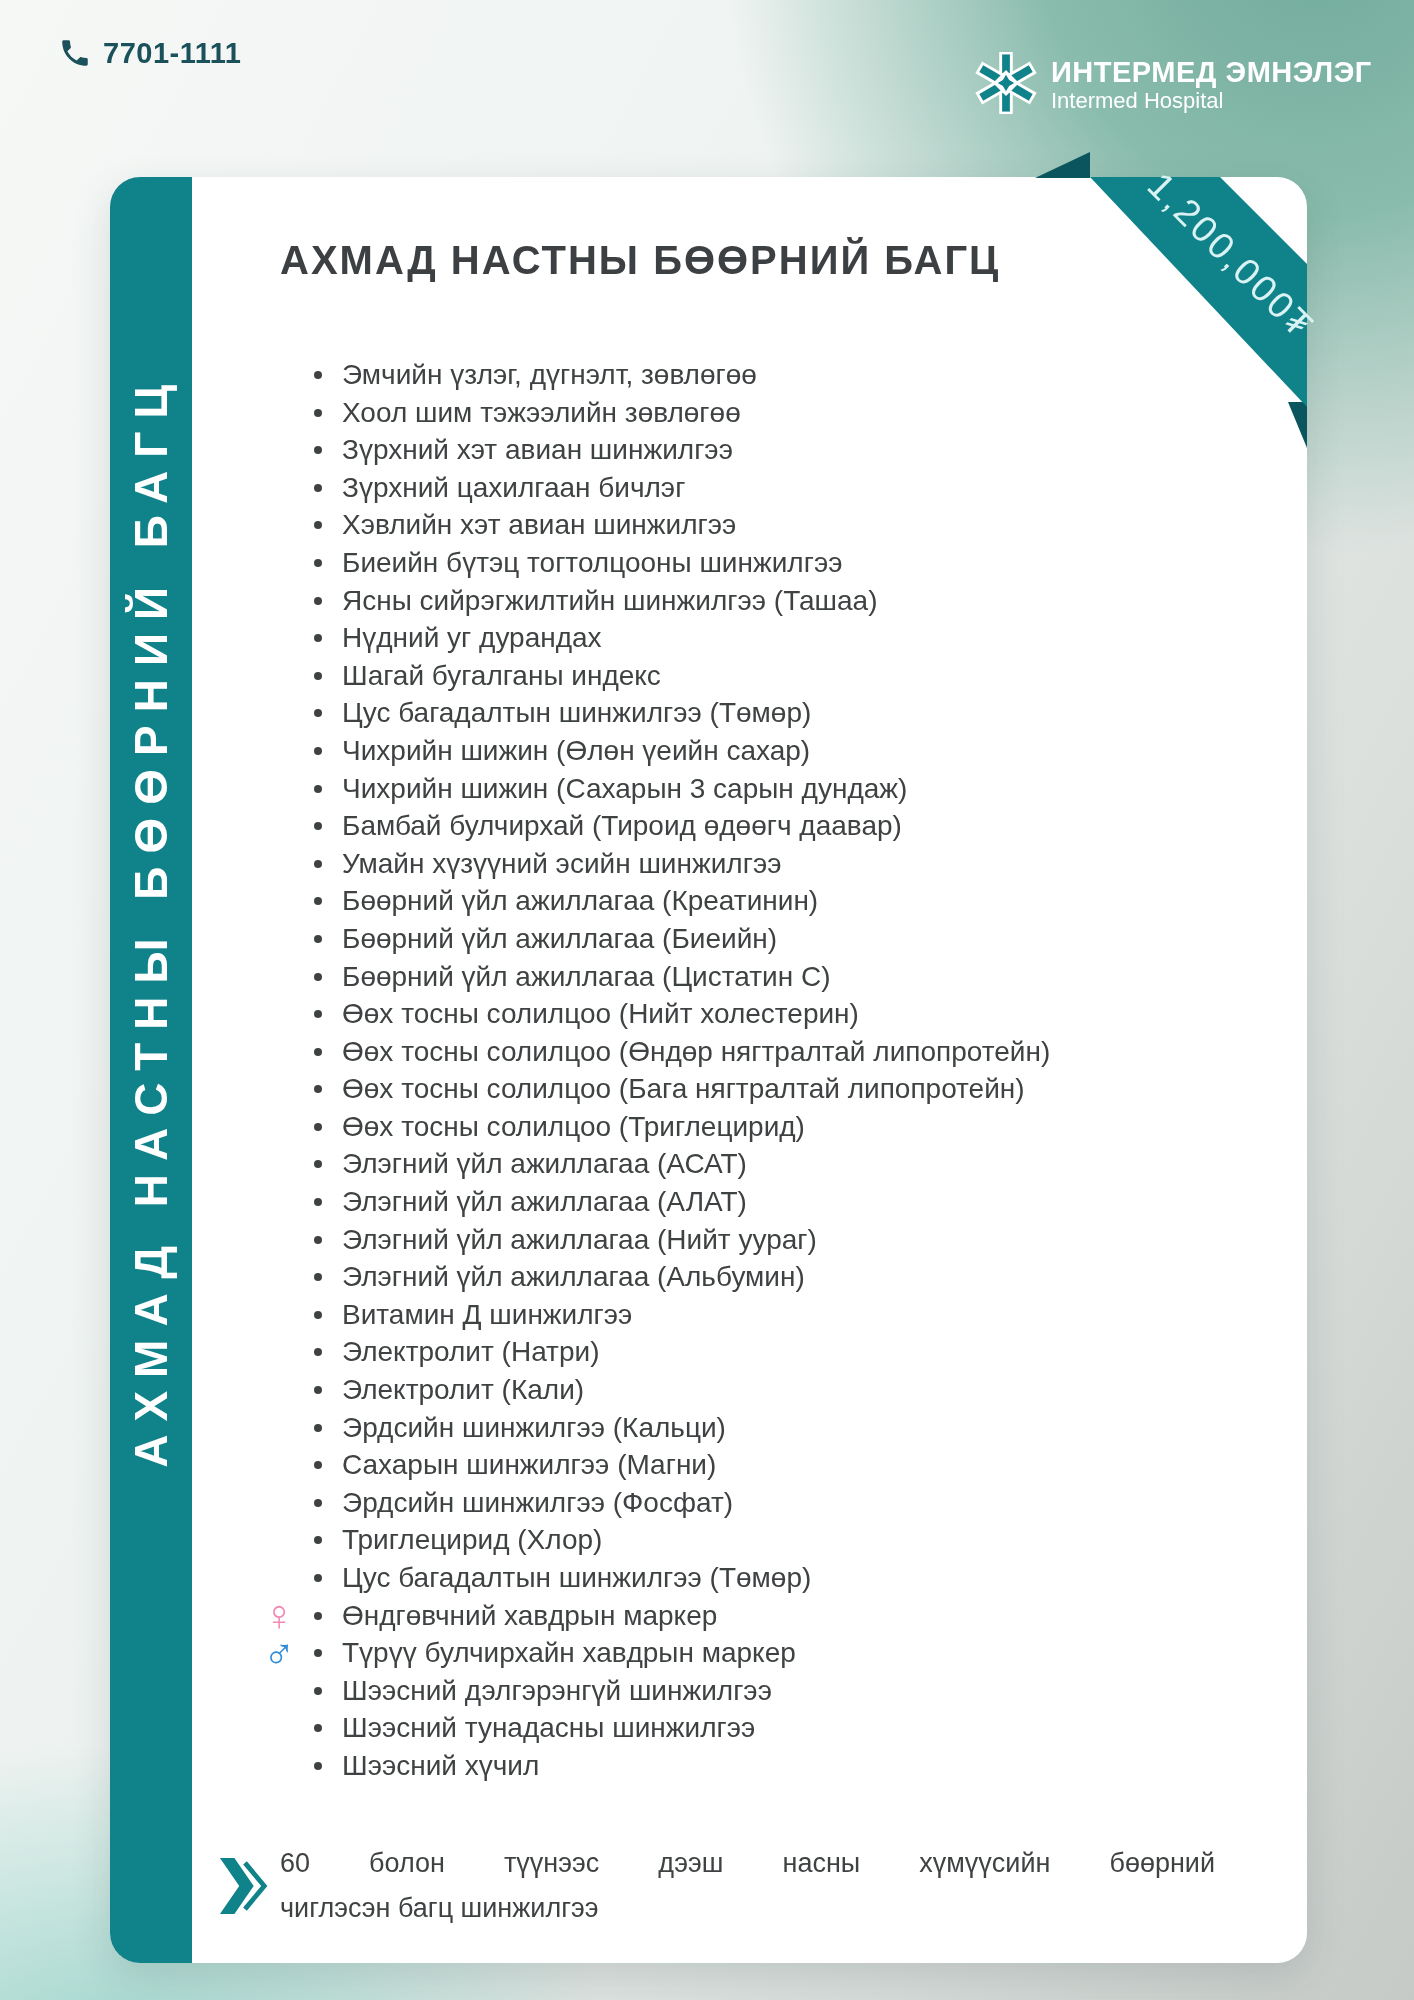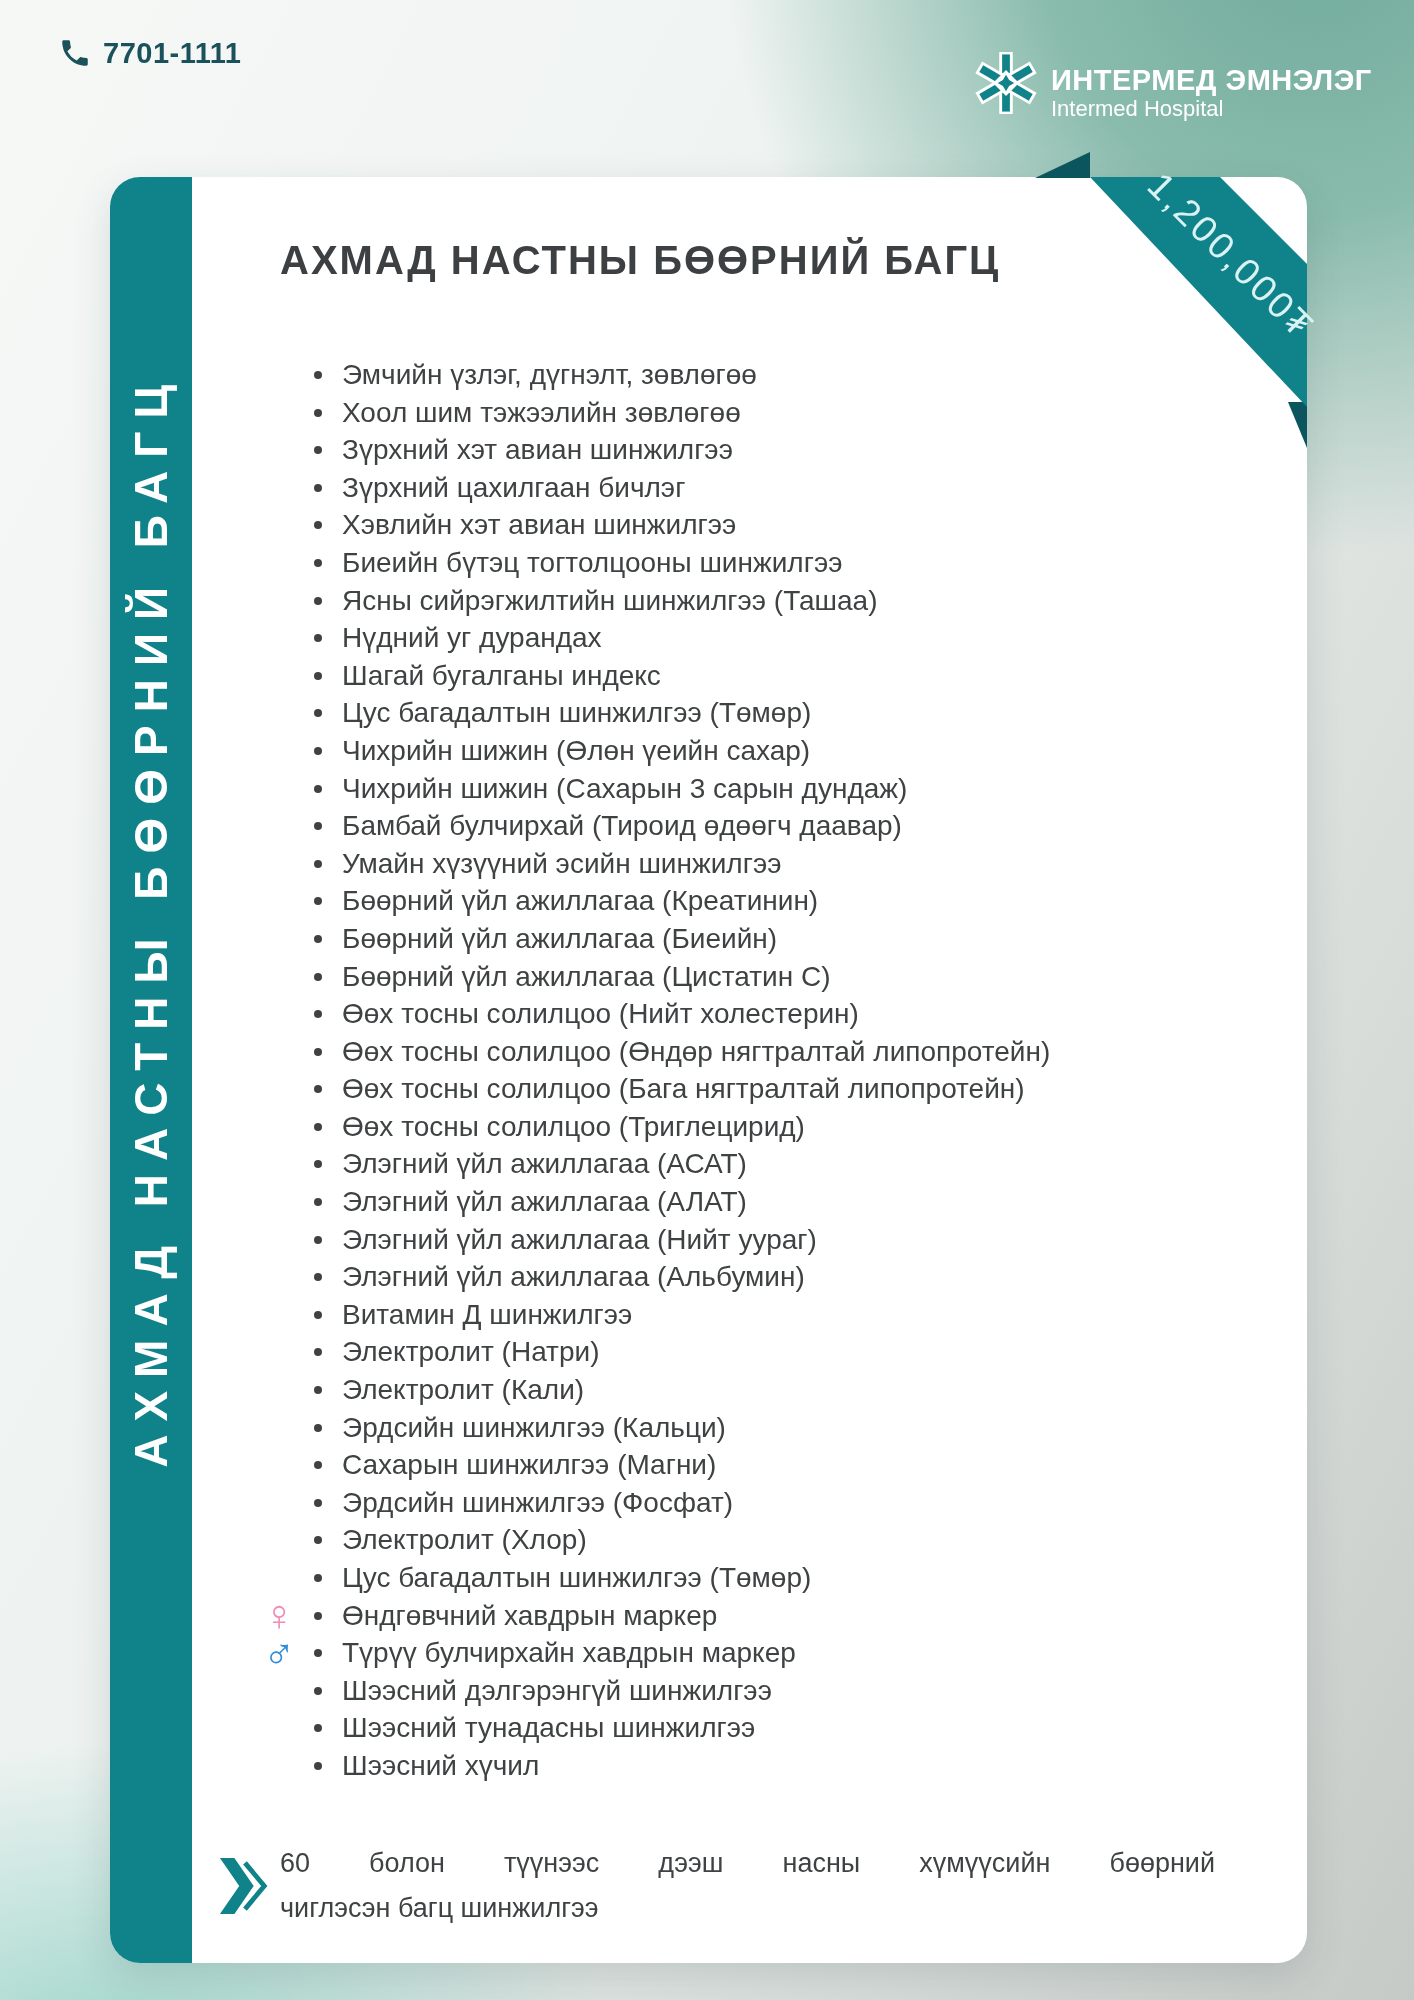--- a/index.html
+++ b/index.html
@@ -10,21 +10,21 @@
       radial-gradient(ellipse 58% 44% at 93% -4%, #6fa99a 0%, #8abcad 34%, rgba(150,195,184,0) 72%),
       radial-gradient(ellipse 55% 26% at 8% 104%, rgba(140,208,196,.85) 0%, rgba(140,208,196,0) 65%),
       linear-gradient(118deg, #f6f8f6 0%, #edf2f0 42%, #d7dcd9 78%, #c6cac7 100%);
   }
   .page{position:absolute;inset:0;}
 
   
   .phone{position:absolute;left:58px;top:36px;display:flex;align-items:center;gap:11px;}
   .phone-num{font-size:29px;font-weight:700;color:#1A515B;letter-spacing:.5px;}
   .logo{position:absolute;left:975px;top:52px;display:flex;align-items:flex-start;gap:14px;}
-  .logo-text{display:flex;flex-direction:column;margin-top:12px;}
+  .logo-text{display:flex;flex-direction:column;margin-top:4px;}
   .logo-title{font-size:29px;font-weight:700;color:#ffffff;letter-spacing:.5px;line-height:32px;}
   .logo-sub{font-size:22px;font-weight:400;color:#ffffff;line-height:26px;}
 
   
   .card{position:absolute;left:110px;top:177px;width:1197px;height:1786px;background:#ffffff;
         border-radius:30px;box-shadow:0 14px 40px rgba(25,60,60,.14);}
   .sidebar{position:absolute;left:0;top:0;width:82px;height:100%;background:#10828A;
            border-radius:30px 0 0 30px;display:flex;align-items:center;justify-content:center;}
   .side-title{writing-mode:vertical-rl;transform:rotate(180deg);white-space:nowrap;
               color:#ffffff;font-size:46px;font-weight:700;letter-spacing:13px;
@@ -115,21 +115,21 @@
         <li><span>Элэгний үйл ажиллагаа (АСАТ)</span></li>
         <li><span>Элэгний үйл ажиллагаа (АЛАТ)</span></li>
         <li><span>Элэгний үйл ажиллагаа (Нийт уураг)</span></li>
         <li><span>Элэгний үйл ажиллагаа (Альбумин)</span></li>
         <li><span>Витамин Д шинжилгээ</span></li>
         <li><span>Электролит (Натри)</span></li>
         <li><span>Электролит (Кали)</span></li>
         <li><span>Эрдсийн шинжилгээ (Кальци)</span></li>
         <li><span>Сахарын шинжилгээ (Магни)</span></li>
         <li><span>Эрдсийн шинжилгээ (Фосфат)</span></li>
-        <li><span>Электролит (Хлор)</span></li>
+        <li><span>Триглецирид (Хлор)</span></li>
         <li><span>Цус багадалтын шинжилгээ (Төмөр)</span></li>
         <li><span class="gender female">♀</span><span>Өндгөвчний хавдрын маркер</span></li>
         <li><span class="gender male">♂</span><span>Түрүү булчирхайн хавдрын маркер</span></li>
         <li><span>Шээсний дэлгэрэнгүй шинжилгээ</span></li>
         <li><span>Шээсний тунадасны шинжилгээ</span></li>
         <li><span>Шээсний хүчил</span></li>
       </ul>
 
     <svg class="note-arrow" width="54" height="62" viewBox="0 0 56 62">
       <path d="M2 2 L17 2 L37 31 L17 60 L2 60 L22 31 Z" fill="#10828A"></path>

